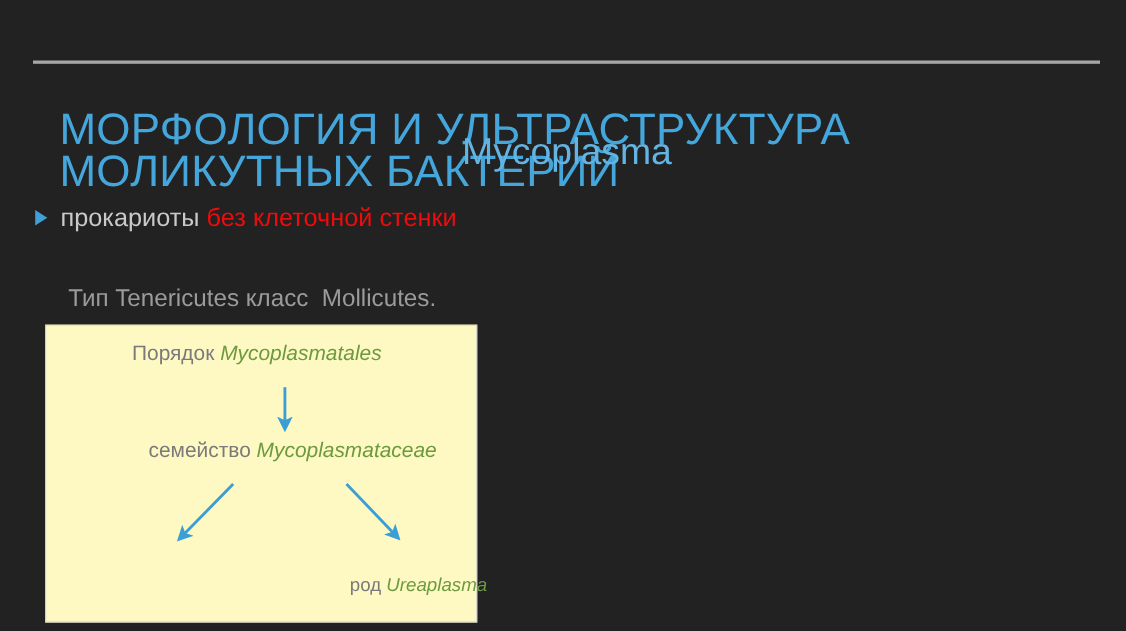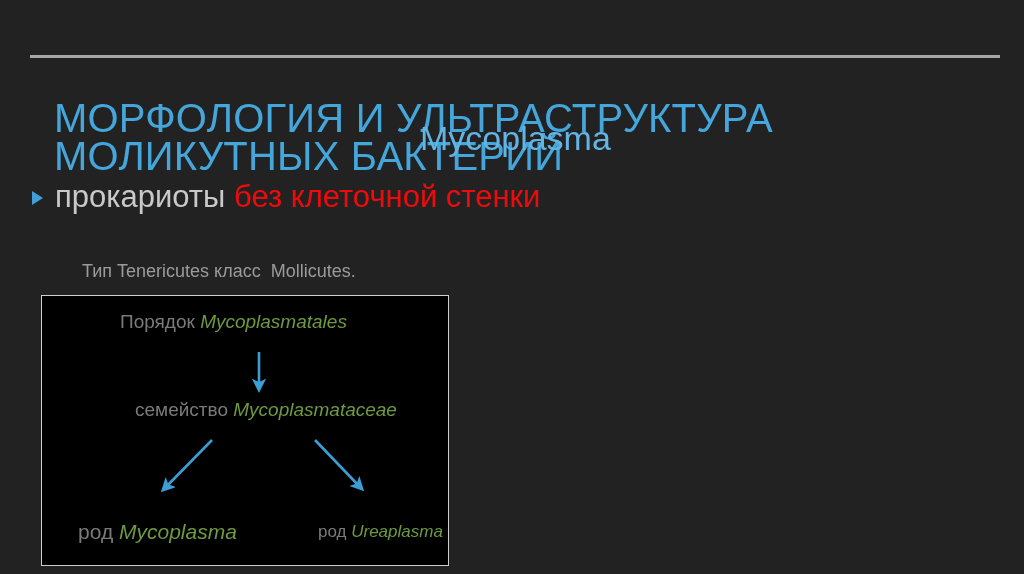--- a/index.html
+++ b/index.html
@@ -72,50 +72,48 @@
     height: 0;
     border-left: 11px solid #3f9fd6;
     border-top: 7px solid transparent;
     border-bottom: 7px solid transparent;
     margin-right: 12px;
     flex: 0 0 auto;
     position: relative;
     top: 1px;
   }
   .bullet-text {
-    font-size: 31px;
+    font-size: 23px;
     line-height: 34px;
     color: #c9c9c9;
   }
   .bullet-text .accent-red {
     color: #ef0b0b;
   }
 
   
   .subtitle {
     position: absolute;
     left: 62px;
     top: 258px;
-    font-size: 18px;
+    font-size: 22px;
     line-height: 26px;
     color: #9b9b9b;
     white-space: pre;
-    margin-left: 20px;
   }
 
   
   .diagram-panel {
     position: absolute;
     left: 41px;
     top: 295px;
     width: 393px;
     height: 271px;
-    background: #000000;
+    background: #fef9c3;
     box-shadow: 0 0 0 1px #cfcfcf inset;
-    padding-left: 15px;
   }
 
   .node {
     position: absolute;
     white-space: nowrap;
     color: #7a7a7a;
   }
   .node .taxon {
     color: #6d9a3f;
     font-style: italic;
@@ -183,19 +181,18 @@
 
       <line x1="171" y1="145" x2="124" y2="193" stroke="#3b9ed4" stroke-width="2.6" marker-end="url(#arrowhead)"></line>
 
       <line x1="274" y1="145" x2="319" y2="192" stroke="#3b9ed4" stroke-width="2.6" marker-end="url(#arrowhead)"></line>
     </svg>
 
     <div class="node node-order"><span>Порядок</span><span> </span><span class="taxon">Mycoplasmatales</span></div>
 
     <div class="node node-family"><span>семейство</span><span> </span><span class="taxon">Mycoplasmataceae</span></div>
 
-    <div class="node node-genus-left"><span>род</span><span> </span><span class="taxon">Mycoplasma</span></div>
 
     <div class="node node-genus-right"><span>род</span><span> </span><span class="taxon">Ureaplasma</span></div>
 
   </div>
 
 </div>
 
 </body></html>

